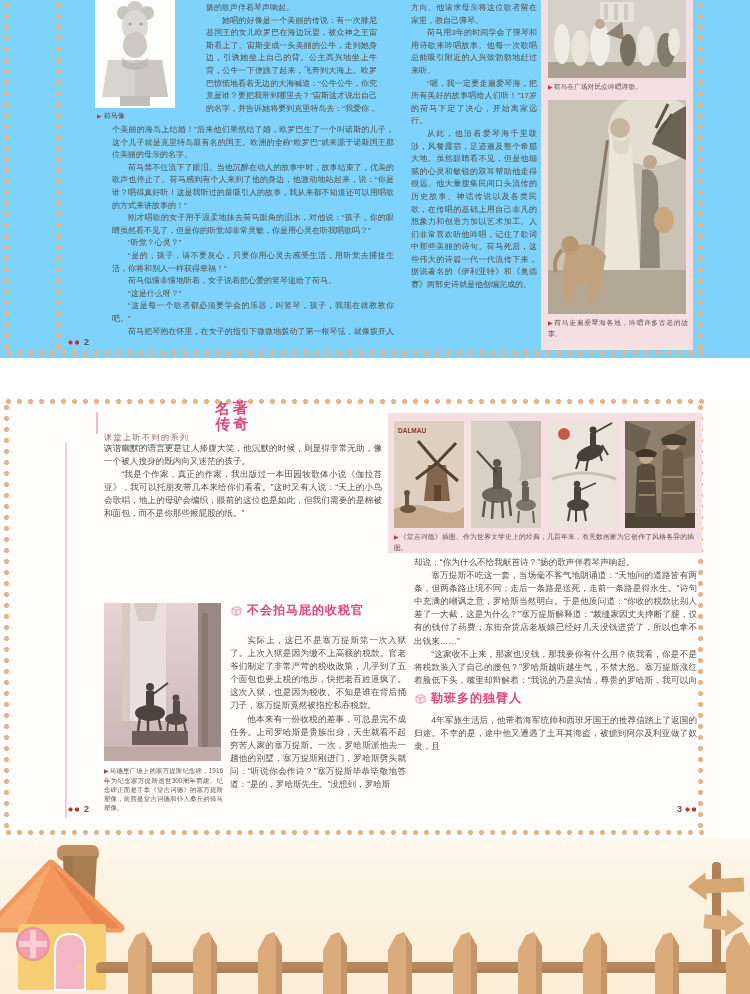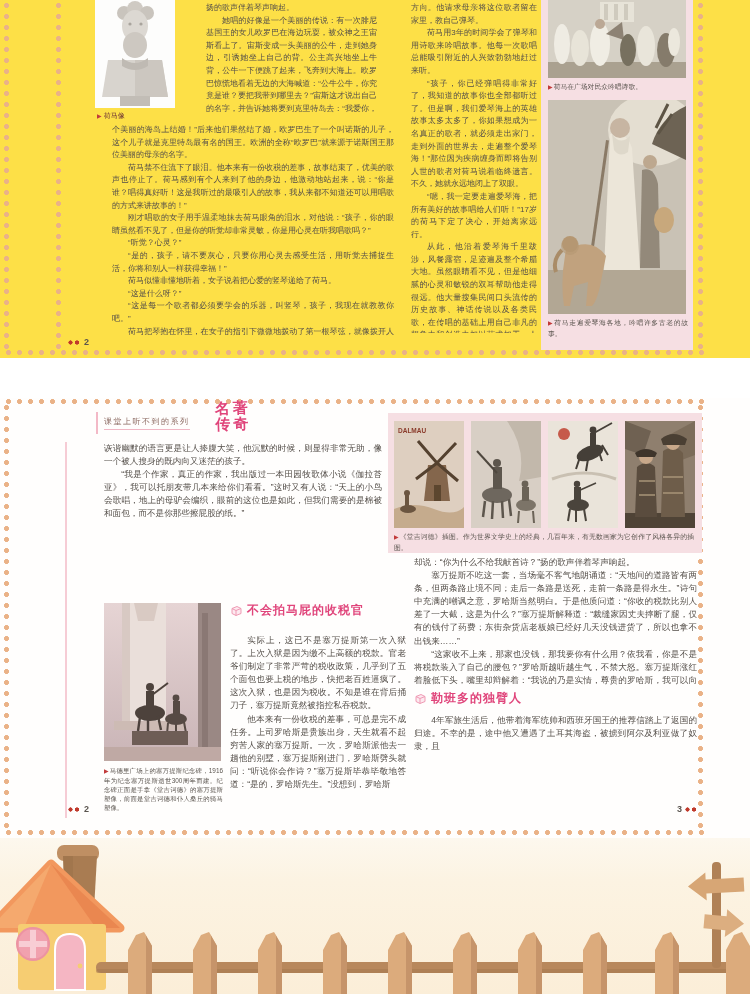--- a/index.html
+++ b/index.html
@@ -25,35 +25,35 @@
   .pgnum{font-size:9px;font-weight:bold;color:#5a544e;display:flex;align-items:center;}
   .pgdots{display:inline-block;width:13px;height:5px;
     background:radial-gradient(circle at 2.5px 2.5px,#c0392b 1.9px,rgba(192,57,43,0) 2.3px),
                radial-gradient(circle at 9px 2.5px,#c0392b 1.9px,rgba(192,57,43,0) 2.3px);}
   .pgdots.l{margin-right:3px;} .pgdots.r{margin-left:3px;}
   .panel-pink{position:absolute;background:#f6dfe3;}
   .sec-hdr{position:absolute;display:flex;align-items:center;gap:4px;
     color:#e0457b;font-weight:bold;font-size:12px;letter-spacing:1px;
     font-family:"DejaVu Serif","Liberation Serif",serif;}
   .series{font-size:8px;letter-spacing:1.5px;color:#8c6a62;
-    border-bottom:1.5px solid #f0b7c4;padding-bottom:2px;}
+    border-bottom:1.5px solid #f0b7c4;padding-bottom:2px;margin-top:16px;}
   .logo{color:#e0457b;font-family:"DejaVu Serif","Liberation Serif",serif;
     font-weight:bold;font-size:15px;line-height:16px;letter-spacing:3px;
     transform:rotate(-2deg);}
   .deco-v{position:absolute;background:#f3b9c7;}
   .rule-v{position:absolute;background:#f6ccd5;}
   .img-frame{position:absolute;overflow:hidden;}
   .img-frame svg{display:block;}
   .decor{position:absolute;left:0;top:838px;width:750px;height:156px;
     background:linear-gradient(180deg,#fdf8ee 0%,#fcf3e2 28%,#fbeed8 100%);}
 </style>
 </head>
 <body>
 
-<div class="abs" style="left:0;top:0;width:750px;height:358px;background:#fde047;">
+<div class="abs" style="left:0;top:0;width:750px;height:358px;background:#7dd3fc;">
   <div class="dots-v" style="left:3px;top:0;height:352px;"></div>
   <div class="dots-v" style="left:55px;top:0;height:349px;"></div>
   <div class="dots-v" style="left:697px;top:0;height:352px;"></div>
   <div class="dots-h" style="left:3px;top:349px;width:701px;"></div>
 
   <div class="img-frame" style="left:95px;top:0;width:80px;height:108px;">
     <svg width="80" height="108" viewBox="0 0 80 108" preserveAspectRatio="none">
       <rect width="80" height="108" fill="#fdfdfc"></rect>
       <circle cx="29" cy="13" r="7" fill="#c9c4bd"></circle>
         <circle cx="40" cy="9" r="8" fill="#cfcac3"></circle>
@@ -72,34 +72,33 @@
     <span class="mk">▶</span><span>荷马像</span>
   </div>
 
   <div class="abs tx" style="left:206px;top:2px;width:171px;height:114px;">
       <p class="cont">扬的歌声伴着琴声响起。</p>
       <p>她唱的好像是一个美丽的传说：有一次腓尼基国王的女儿欧罗巴在海边玩耍，被众神之王宙斯看上了。宙斯变成一头美丽的公牛，走到她身边，引诱她坐上自己的背。公主高兴地坐上牛背，公牛一下便跳了起来，飞奔到大海上。欧罗巴惊慌地看着无边的大海喊道：“公牛公牛，你究竟是谁？要把我带到哪里去？”宙斯这才说出自己的名字，并告诉她将要到克里特岛去：“我爱你，我们将在那</p>
     </div>
 
   <div class="abs tx" style="left:112px;top:124px;width:282px;height:214px;">
       <p class="cont">个美丽的海岛上结婚！”后来他们果然结了婚，欧罗巴生了一个叫诺斯的儿子，这个儿子就是克里特岛最有名的国王。欧洲的全称“欧罗巴”就来源于诺斯国王那位美丽的母亲的名字。</p>
-      <p>荷马禁不住流下了眼泪。他本来有一份收税的差事，故事结束了，优美的歌声也停止了。荷马感到有个人来到了他的身边，他激动地站起来，说：“你是谁？唱得真好听！这是我听过的最吸引人的故事，我从来都不知道还可以用唱歌的方式来讲故事的！”</p>
+      <p>荷马禁不住流下了眼泪。当他沉醉在动人的故事中时，故事结束了，优美的歌声也停止了。荷马感到有个人来到了他的身边，他激动地站起来，说：“你是谁？唱得真好听！这是我听过的最吸引人的故事，我从来都不知道还可以用唱歌的方式来讲故事的！”</p>
       <p>刚才唱歌的女子用手温柔地抹去荷马眼角的泪水，对他说：“孩子，你的眼睛虽然看不见了，但是你的听觉却非常灵敏，你是用心灵在听我唱歌吗？”</p>
       <p>“听觉？心灵？”</p>
       <p>“是的，孩子，请不要灰心，只要你用心灵去感受生活，用听觉去捕捉生活，你将和别人一样获得幸福！”</p>
       <p>荷马似懂非懂地听着，女子说着把心爱的竖琴递给了荷马。</p>
       <p>“这是什么呀？”</p>
       <p>“这是每一个歌者都必须要学会的乐器，叫竖琴，孩子，我现在就教教你吧。”</p>
       <p>荷马把琴抱在怀里，在女子的指引下微微地拨动了第一根琴弦，就像拨开人生的雾霭一样，开启了完全不同的生活。</p>
     </div>
 
   <div class="abs tx" style="left:411px;top:2px;width:126px;height:331px;">
       <p class="cont">方向。他请求母亲将这位歌者留在家里，教自己弹琴。</p>
       <p>荷马用3年的时间学会了弹琴和用诗歌来吟唱故事。他每一次歌唱总能吸引附近的人兴致勃勃地赶过来听。</p>
-      <p>“孩子，你已经弹唱得非常好了，我知道的故事你也全部都听过了。但是啊，我们爱琴海上的英雄故事太多太多了，你如果想成为一名真正的歌者，就必须走出家门，走到外面的世界去，走遍整个爱琴海！”那位因为疾病缠身而即将告别人世的歌者对荷马说着临终遗言。不久，她就永远地闭上了双眼。</p>
       <p>“嗯，我一定要走遍爱琴海，把所有美好的故事唱给人们听！”17岁的荷马下定了决心，开始离家远行。</p>
       <p>从此，他沿着爱琴海千里跋涉，风餐露宿，足迹遍及整个希腊大地。虽然眼睛看不见，但是他细腻的心灵和敏锐的双耳帮助他走得很远。他大量搜集民间口头流传的历史故事、神话传说以及各类民歌，在传唱的基础上用自己非凡的想象力和创造力加以艺术加工。人们非常喜欢听他吟唱，记住了歌词中那些美丽的诗句。荷马死后，这些伟大的诗篇一代一代流传下来，据说著名的《伊利亚特》和《奥德赛》两部史诗就是他创编完成的。</p>
     </div>
 
   <div class="panel-pink" style="left:541px;top:0;width:152px;height:350px;">
     <div class="img-frame" style="left:7px;top:0;width:138px;height:78px;">
       <svg width="138" height="78" viewBox="0 0 138 78" preserveAspectRatio="none">
         <rect width="138" height="78" fill="#d6d1c6"></rect>
         <rect x="52" y="2" width="34" height="20" fill="#e7e3d8"></rect>
         <rect x="56" y="4" width="4" height="16" fill="#cfcabe"></rect>

